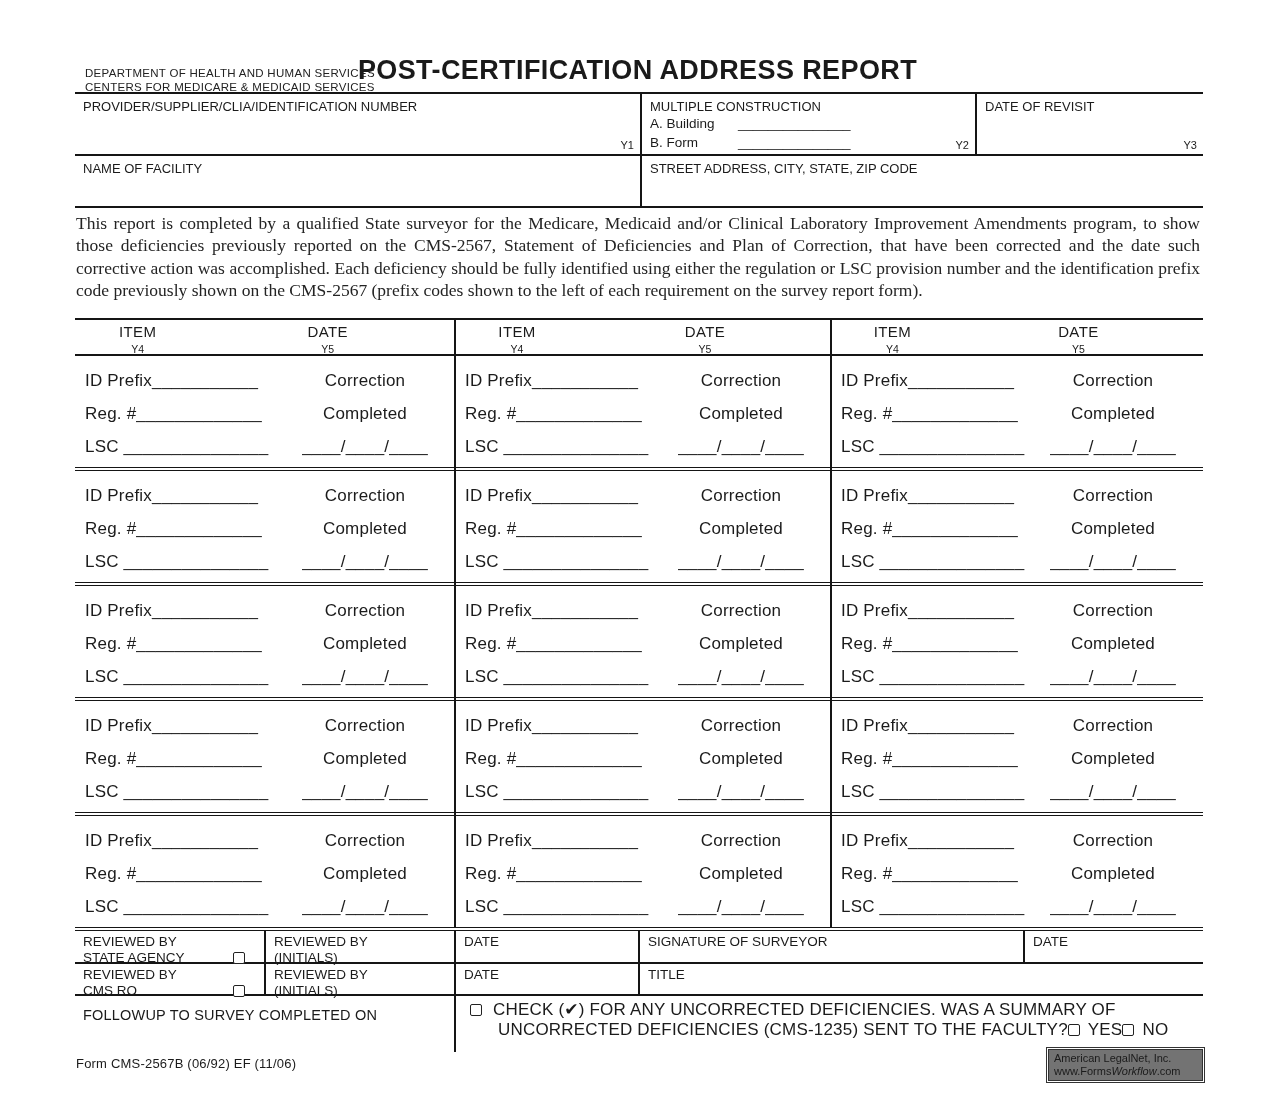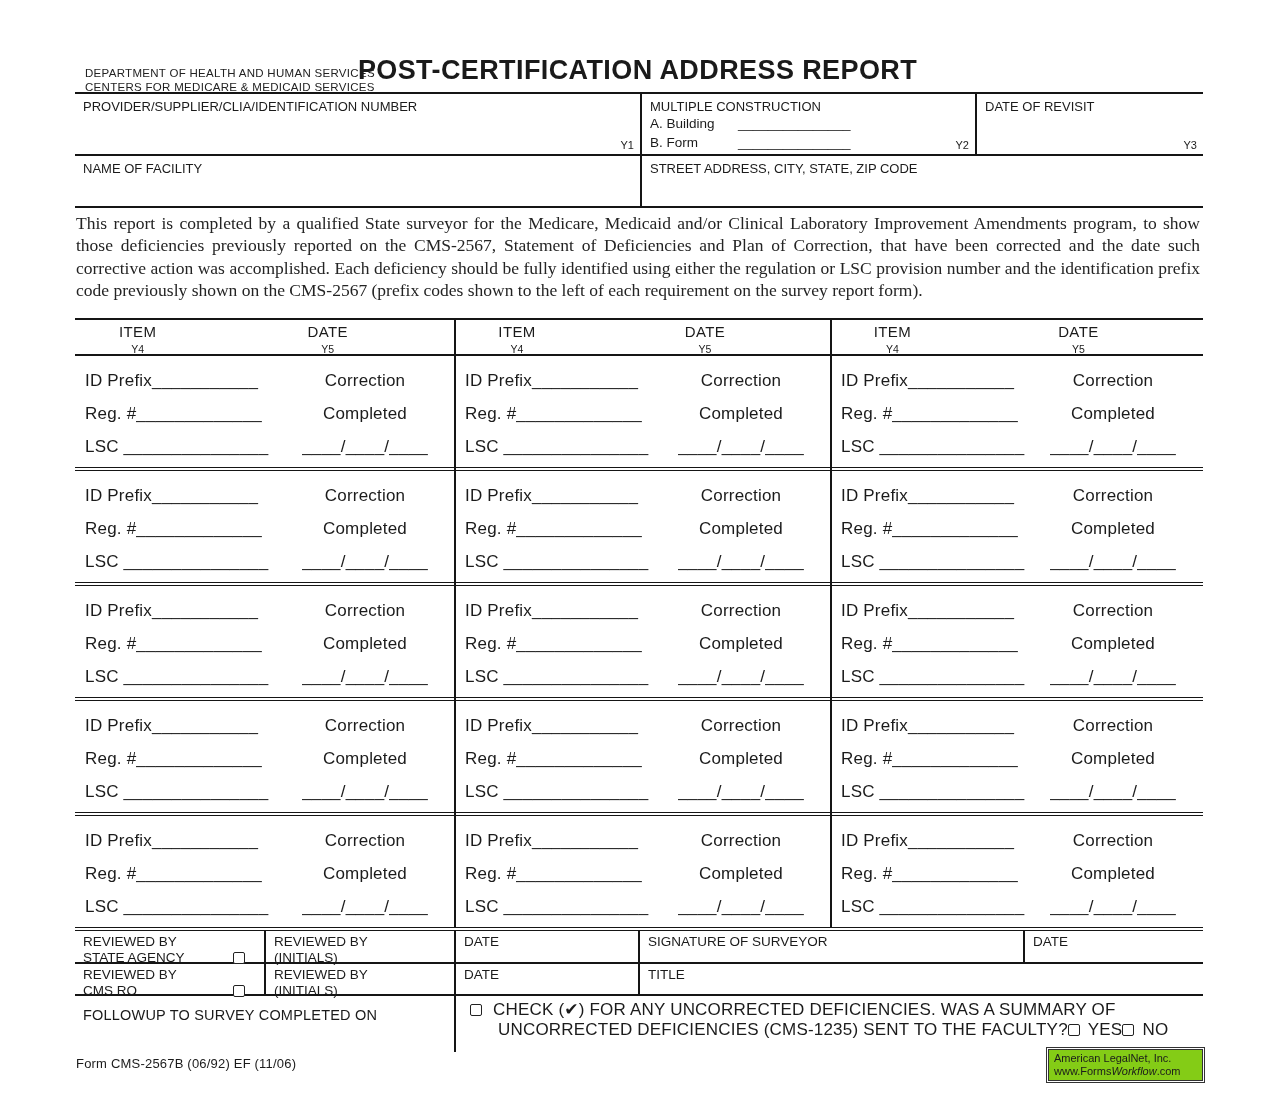--- a/index.html
+++ b/index.html
@@ -63,21 +63,21 @@
   .followup-label { font-size:14.5px; padding-top:8px; letter-spacing:.2px; }
   .check-area { font-size:17px; padding:6px 0 0 14px; letter-spacing:.2px; }
   .check-l1 { display:flex; align-items:center; }
   .check-l1 .cb { margin-right:11px; }
   .check-l2 { margin-left:28px; margin-top:4px; display:flex; align-items:center; }
   .yn { display:inline-flex; align-items:center; }
   .yn .cb { margin-right:8px; }
 
   
   .form-number { position:absolute; left:76px; top:1056px; font-size:13px; letter-spacing:.2px; }
-  .aln-box { position:absolute; left:1048px; top:1049px; width:155px; border:1px solid #333; outline:1px solid #333; outline-offset:1px; padding:2px 5px; font-size:11px; line-height:13px; background:#84cc16; }
+  .aln-box { position:absolute; left:1048px; top:1049px; width:155px; border:1px solid #333; outline:1px solid #333; outline-offset:1px; padding:2px 5px; font-size:11px; line-height:13px; background:#737373; }
   .it { font-style:italic; }
 </style>
 </head>
 <body>
 
 <div class="page">
 
   <div class="dept">
     <div>DEPARTMENT OF HEALTH AND HUMAN SERVICES</div>
     <div>CENTERS FOR MEDICARE &amp; MEDICAID SERVICES</div>

